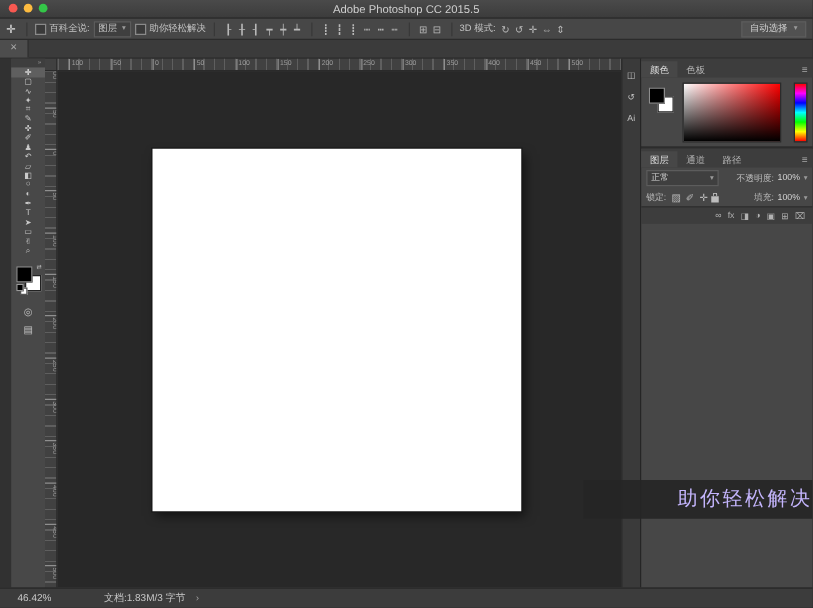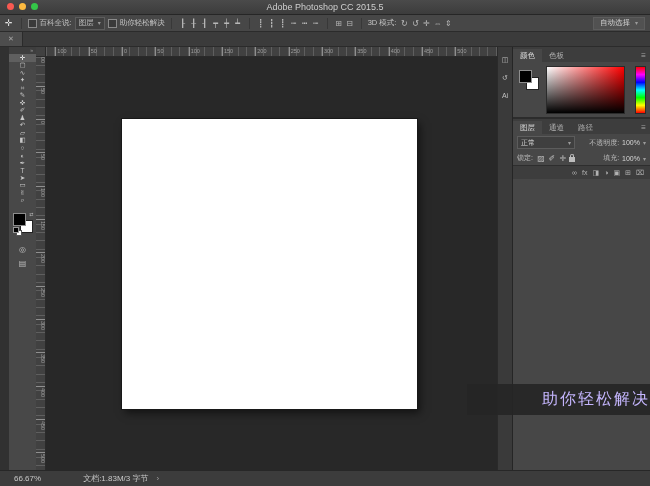--- a/index.html
+++ b/index.html
@@ -295,20 +295,20 @@
         <span class="pb-icon">◨</span>
         <span class="pb-icon">◑</span>
         <span class="pb-icon">▣</span>
         <span class="pb-icon">⊞</span>
         <span class="pb-icon">⌧</span>
       </div>
   </section>
 </div>
 
 <div class="statusbar">
-  <span>66.67%</span>
+  <span>46.42%</span>
   <span class="docinfo">文档:1.83M/3 字节</span>
   <span class="status-arrow">›</span>
 </div>
 
 <div class="watermark">
   <div class="wm-sub">助你轻松解决</div>
 </div>
 
 </body></html>

